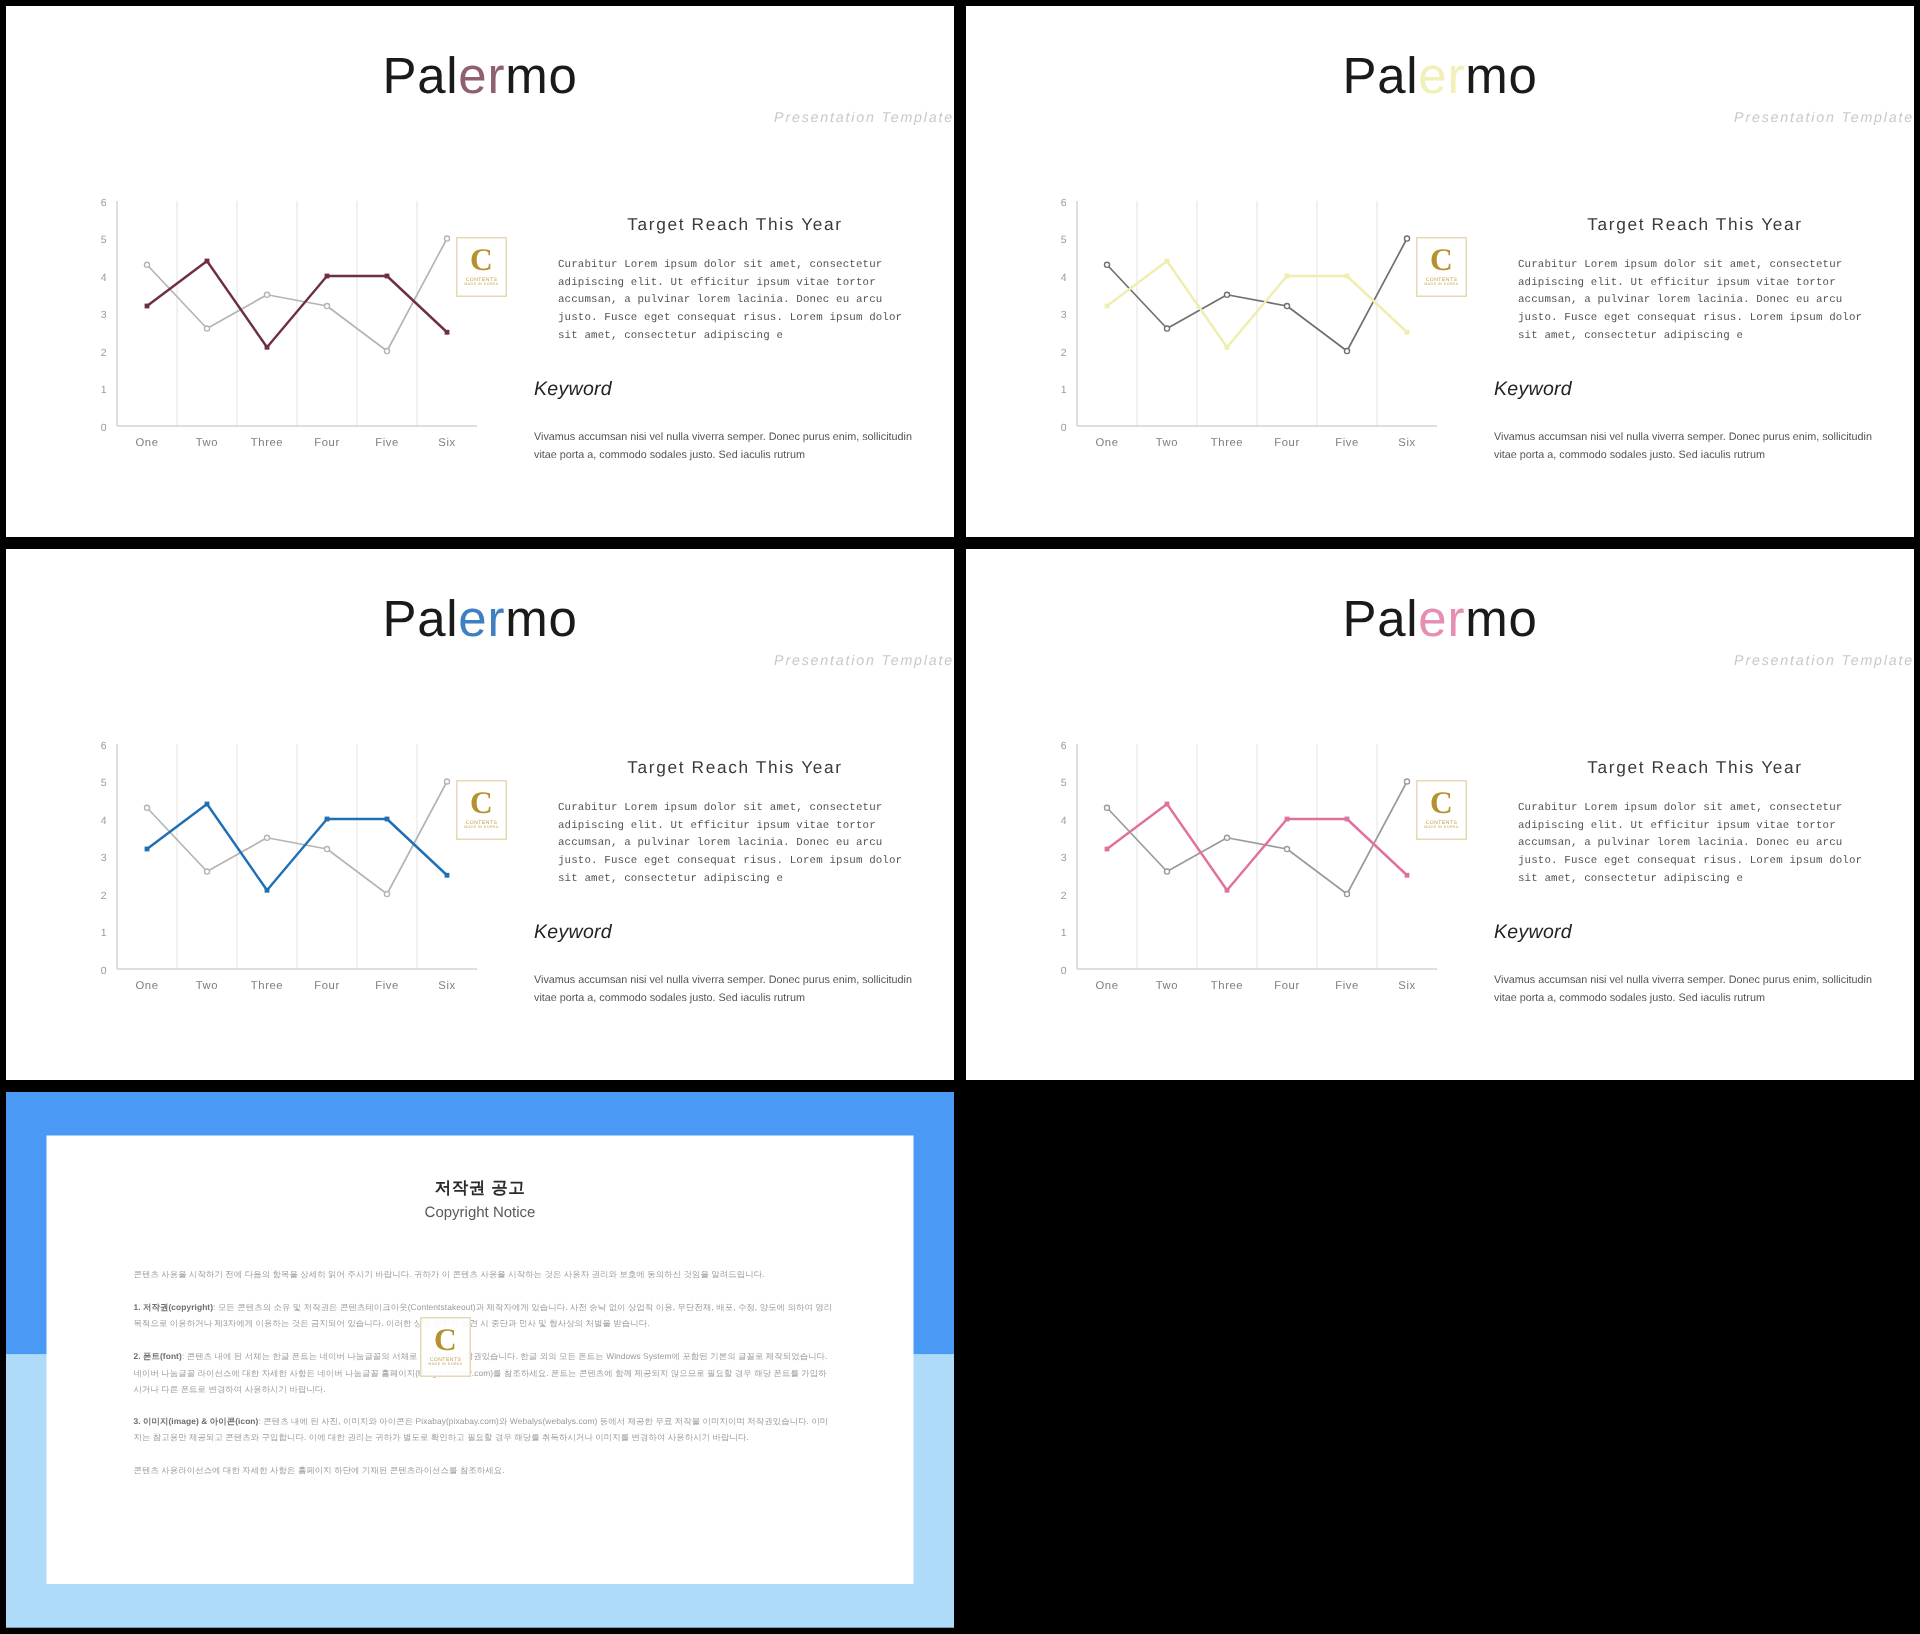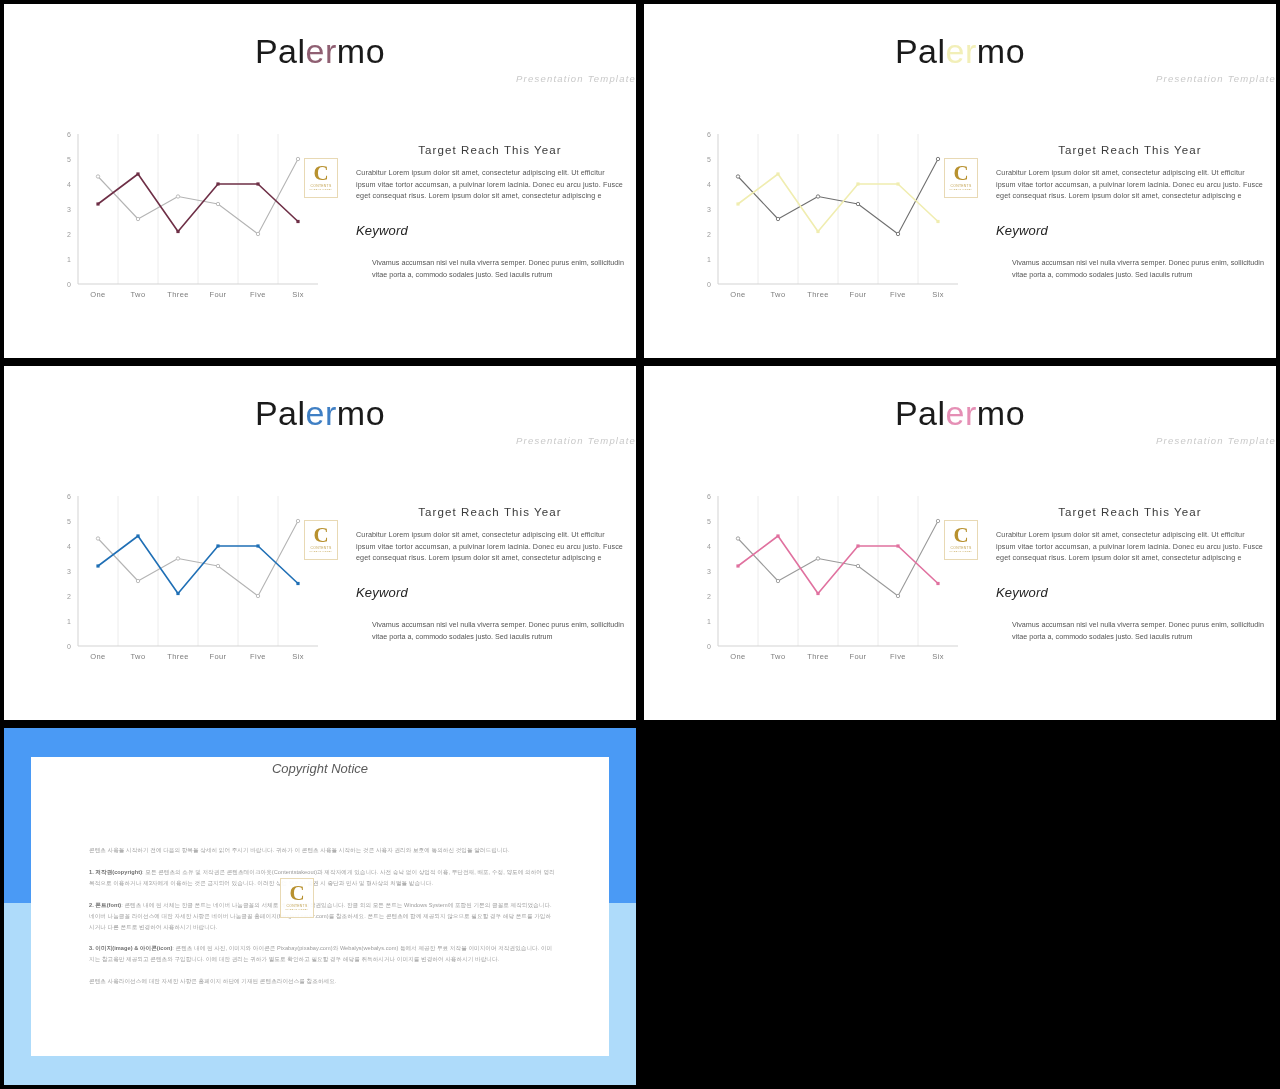--- a/index.html
+++ b/index.html
@@ -44,46 +44,47 @@
   .chart-wrap svg{display:block;}
 
   
   .text-col{position:absolute;left:352px;top:140px;width:268px;}
   .tc-head{
     font-size:11.5px;color:#3a3a3a;letter-spacing:1.1px;font-weight:400;
     margin:0 0 11px 0;
     text-align:center;
   }
   .tc-body{
-    font-size:7.2px;line-height:1.62;color:#555;margin:0;
+    font-size:7.2px;line-height:1.62;color:#555;margin:16px;
     letter-spacing:.1px;
+    font-family:Liberation Mono, monospace;
   }
   .tc-keyword{
     font-size:13px;color:#222;margin:21px 0 0 0;font-weight:400;
     letter-spacing:.2px;
     font-style:italic;
   }
   .tc-body2{
-    font-size:7.2px;line-height:1.62;color:#555;margin:19px 0 0 16px;
+    font-size:7.2px;line-height:1.62;color:#555;margin:19px 0 0 0;
   }
 
   
   .cn-frame{position:absolute;inset:0;}
   .cn-band-top{position:absolute;left:0;top:0;width:632px;height:175px;background:#4a9af5;}
   .cn-band-bot{position:absolute;left:0;top:175px;width:632px;height:182px;background:#aedbfa;}
   .cn-page{
     position:absolute;left:27px;top:29px;width:578px;height:299px;
     background:#fff;
   }
   .cn-title{
     text-align:center;font-size:11px;font-weight:bold;color:#2b2b2b;
     margin:27px 0 0 0;letter-spacing:.4px;
   }
   .cn-subtitle{
-    text-align:center;font-size:13px;color:#5a5a5a;margin:4px 0 0 0;font-style:italic;
+    text-align:center;font-size:10px;color:#5a5a5a;margin:4px 0 0 0;
   }
   .cn-body{position:absolute;left:58px;top:88px;width:466px;}
   .cn-p{
     font-size:5.6px;line-height:1.95;color:#9a9a9a;margin:0 0 11px 0;
     letter-spacing:.05px;
   }
   .cn-p b{color:#6e6e6e;}
   .cn-logo{
     position:absolute;left:280px;top:878px;
   }
@@ -330,20 +331,21 @@
       <p class="tc-body2">Vivamus accumsan nisi vel nulla viverra semper. Donec purus enim, sollicitudin vitae porta a, commodo sodales justo. Sed iaculis rutrum</p>
     </div>
   </div>
 
   <div class="slide" id="slide-5">
     <div class="cn-frame">
       <div class="cn-band-top"></div>
       <div class="cn-band-bot"></div>
     </div>
     <div class="cn-page">
+      <p class="cn-title">저작권 공고</p>
       <p class="cn-subtitle">Copyright Notice</p>
       <div class="cn-body">
         <p class="cn-p">콘텐츠 사용을 시작하기 전에 다음의 항목을 상세히 읽어 주시기 바랍니다. 귀하가 이 콘텐츠 사용을 시작하는 것은 사용자 권리와 보호에 동의하신 것임을 알려드립니다.</p>
         <p class="cn-p"><b>1. 저작권(copyright)</b><span>: 모든 콘텐츠의 소유 및 저작권은 콘텐츠테이크아웃(Contentstakeout)과 제작자에게 있습니다. 사전 승낙 없이 상업적 이용, 무단전재, 배포, 수정, 양도에 의하여 영리 목적으로 이용하거나 제3자에게 이용하는 것은 금지되어 있습니다. 이러한 상업 행위가 발견 시 중단과 민사 및 형사상의 처벌을 받습니다.</span></p>
         <p class="cn-p"><b>2. 폰트(font)</b><span>: 콘텐츠 내에 된 서체는 한글 폰트는 네이버 나눔글꼴의 서체로 네이버에 저작권있습니다. 한글 외의 모든 폰트는 Windows System에 포함된 기본의 글꼴로 제작되었습니다. 네이버 나눔글꼴 라이선스에 대한 자세한 사항은 네이버 나눔글꼴 홈페이지(hangeul.naver.com)를 참조하세요. 폰트는 콘텐츠에 함께 제공되지 않으므로 필요할 경우 해당 폰트를 가입하시거나 다른 폰트로 변경하여 사용하시기 바랍니다.</span></p>
         <p class="cn-p"><b>3. 이미지(image) &amp; 아이콘(icon)</b><span>: 콘텐츠 내에 된 사진, 이미지와 아이콘은 Pixabay(pixabay.com)와 Webalys(webalys.com) 등에서 제공한 무료 저작물 이미지이며 저작권있습니다. 이미지는 참고용만 제공되고 콘텐츠와 구입합니다. 이에 대한 권리는 귀하가 별도로 확인하고 필요할 경우 해당를 취득하시거나 이미지를 변경하여 사용하시기 바랍니다.</span></p>
         <p class="cn-p">콘텐츠 사용라이선스에 대한 자세한 사항은 홈페이지 하단에 기재된 콘텐츠라이선스를 참조하세요.</p>
       </div>
     </div>
   </div>

